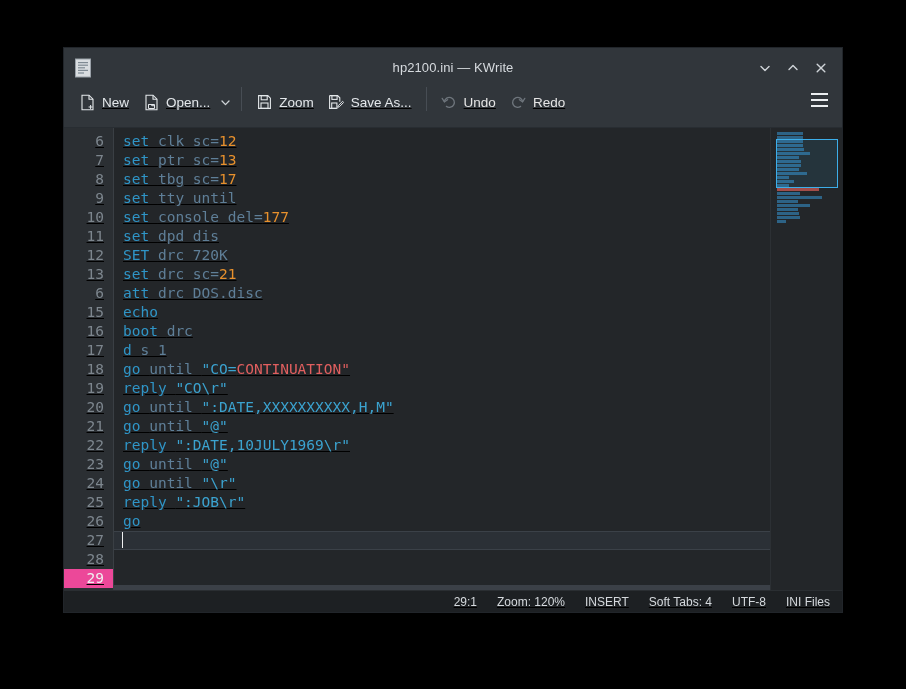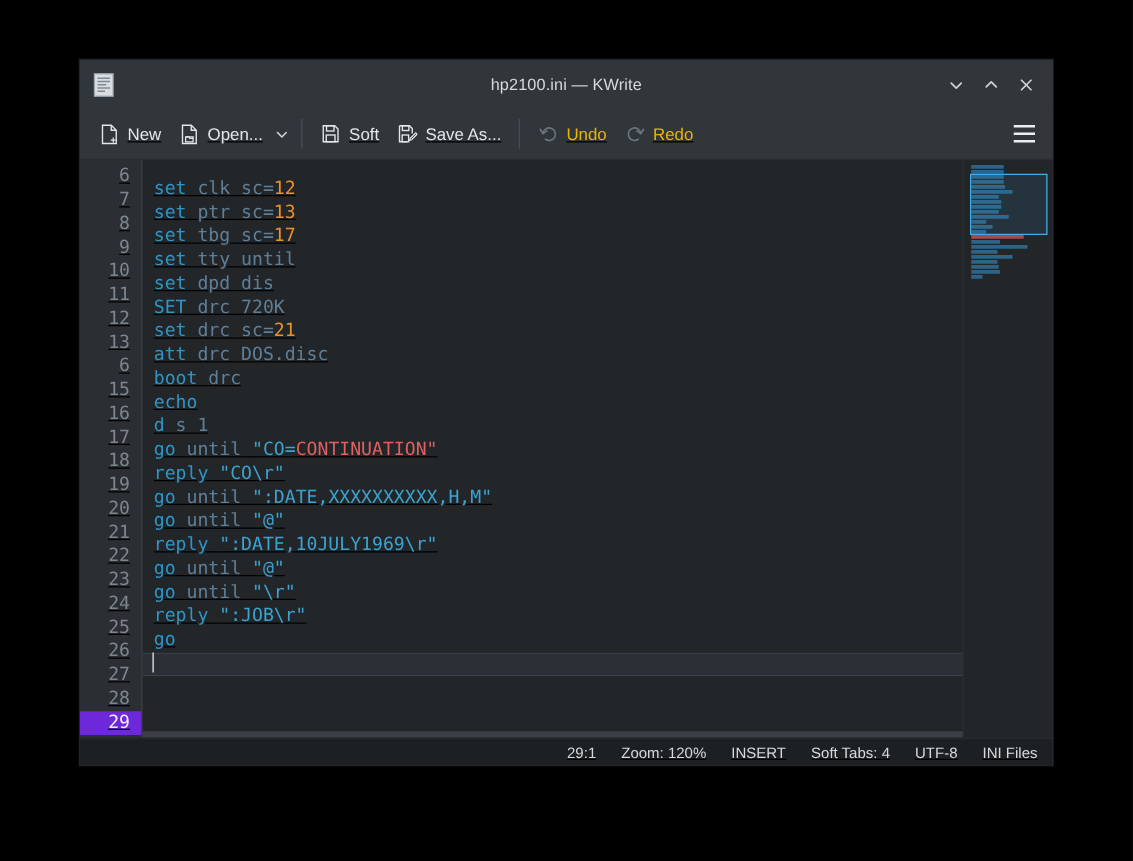--- a/index.html
+++ b/index.html
@@ -70,36 +70,35 @@
     color: #cfd4d8;
   }
   .wc-btn svg { display: block; }
 
   
   #toolbar {
     height: 41px;
     flex: 0 0 41px;
     background: #31363b;
     display: flex;
-    align-items: center;
     padding: 0 10px 0 8px;
     border-bottom: 1px solid #282d32;
   }
   .tb-btn {
     display: flex;
     align-items: center;
     gap: 6px;
     height: 30px;
     padding: 0 7px;
     color: #e3e7ea;
     font-size: 13.5px;
     white-space: nowrap;
     border-radius: 2px;
   }
-  .tb-btn.disabled { color: #eab308; }
+  .tb-btn.disabled { color: #e5e5e5; }
   .tb-icon {
     width: 17px; height: 18px;
     display: flex;
     align-items: center;
     justify-content: center;
     flex: 0 0 17px;
   }
   .tb-icon svg { display: block; }
   .tb-arrow {
     width: 18px; height: 30px;
@@ -151,25 +150,25 @@
     color: #7d868e;
     text-align: right;
   }
   .ln {
     height: 19px;
     line-height: 19px;
     padding-right: 9px;
   }
   .ln.current {
     color: #eff0f1;
-    background: #6d28d9;
+    background: #ec4899;
   }
   #code {
     flex: 1 1 auto;
-    padding-top: 14px;
+    padding-top: 4px;
     padding-left: 9px;
     font-family: "DejaVu Sans Mono", monospace;
     font-size: 14.5px;
     position: relative;
     overflow: hidden;
   }
   .cl {
     height: 19px;
     line-height: 19px;
     white-space: pre;
@@ -330,21 +329,21 @@
     <div class="tb-sep"></div>
 
     <div class="tb-btn">
       <span class="tb-icon">
         <svg width="15" height="16" viewBox="0 0 15 16" fill="none" stroke="#e3e7ea" stroke-width="1.1">
           <path d="M1.6 1.6 h9.2 l2.6 2.6 v10.2 h-11.8 z"></path>
           <rect x="4.2" y="1.6" width="6" height="4.2"></rect>
           <rect x="4" y="9" width="7" height="5.4"></rect>
         </svg>
       </span>
-      <span>Soft</span>
+      <span>Zoom</span>
     </div>
 
     <div class="tb-btn">
       <span class="tb-icon">
         <svg width="16" height="16" viewBox="0 0 16 16" fill="none" stroke="#e3e7ea" stroke-width="1.1">
           <path d="M1.6 1.6 h8 l2.2 2.2 v4"></path>
           <path d="M1.6 1.6 v12.8 h6.4"></path>
           <rect x="3.9" y="1.6" width="5.2" height="3.8"></rect>
           <rect x="3.7" y="9" width="5.2" height="5.4"></rect>
           <path d="M14.6 7.3 l1.1 1.1 -4.4 4.4 -1.6 .5 .5 -1.6 z" stroke-width="1"></path>
@@ -407,26 +406,27 @@
         <div class="ln">26</div>
         <div class="ln">27</div>
         <div class="ln">28</div>
         <div class="ln current">29</div>
       </div>
     <div id="code">
         <div class="cl"><span class="kw">set </span><span class="ident">clk sc=</span><span class="num">12</span></div>
         <div class="cl"><span class="kw">set </span><span class="ident">ptr sc=</span><span class="num">13</span></div>
         <div class="cl"><span class="kw">set </span><span class="ident">tbg sc=</span><span class="num">17</span></div>
         <div class="cl"><span class="kw">set </span><span class="ident">tty until</span></div>
+        <div class="cl"><span class="kw">set </span><span class="ident">console del=</span><span class="num">177</span></div>
         <div class="cl"><span class="kw">set </span><span class="ident">dpd dis</span></div>
         <div class="cl"><span class="kw">SET </span><span class="ident">drc 720K</span></div>
         <div class="cl"><span class="kw">set </span><span class="ident">drc sc=</span><span class="num">21</span></div>
         <div class="cl"><span class="kw">att </span><span class="ident">drc DOS.disc</span></div>
+        <div class="cl"><span class="kw">echo</span></div>
         <div class="cl"><span class="kw">boot </span><span class="ident">drc</span></div>
-        <div class="cl"><span class="kw">echo</span></div>
         <div class="cl"><span class="kw">d </span><span class="ident">s 1</span></div>
         <div class="cl"><span class="kw">go </span><span class="ident">until </span><span class="str">"CO=</span><span class="err">CONTINUATION"</span></div>
         <div class="cl"><span class="kw">reply </span><span class="str">"CO\r"</span></div>
         <div class="cl"><span class="kw">go </span><span class="ident">until </span><span class="str">":DATE,XXXXXXXXXX,H,M"</span></div>
         <div class="cl"><span class="kw">go </span><span class="ident">until </span><span class="str">"@"</span></div>
         <div class="cl"><span class="kw">reply </span><span class="str">":DATE,10JULY1969\r"</span></div>
         <div class="cl"><span class="kw">go </span><span class="ident">until </span><span class="str">"@"</span></div>
         <div class="cl"><span class="kw">go </span><span class="ident">until </span><span class="str">"\r"</span></div>
         <div class="cl"><span class="kw">reply </span><span class="str">":JOB\r"</span></div>
         <div class="cl"><span class="kw">go</span></div>

